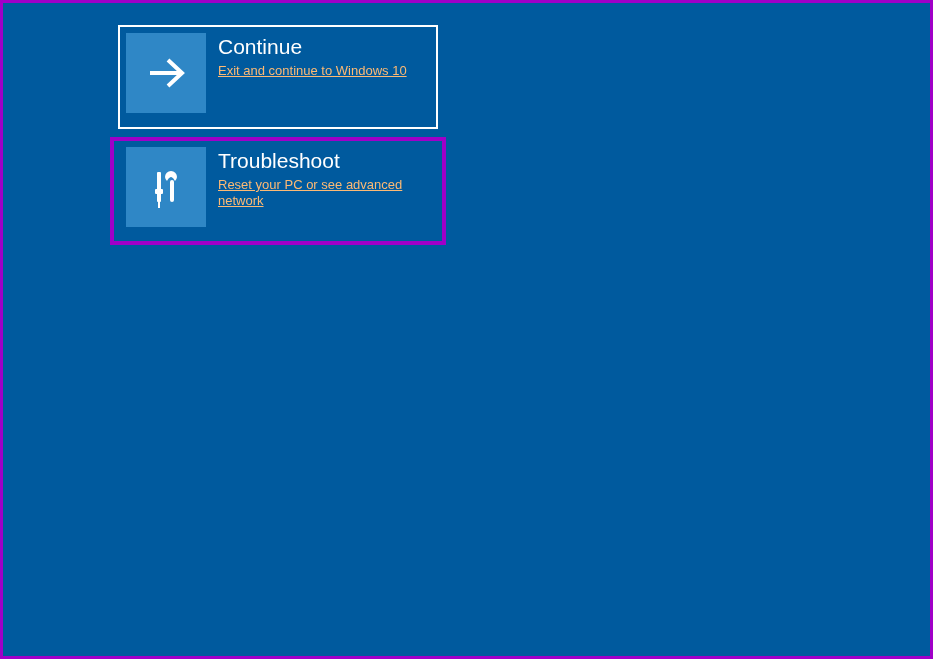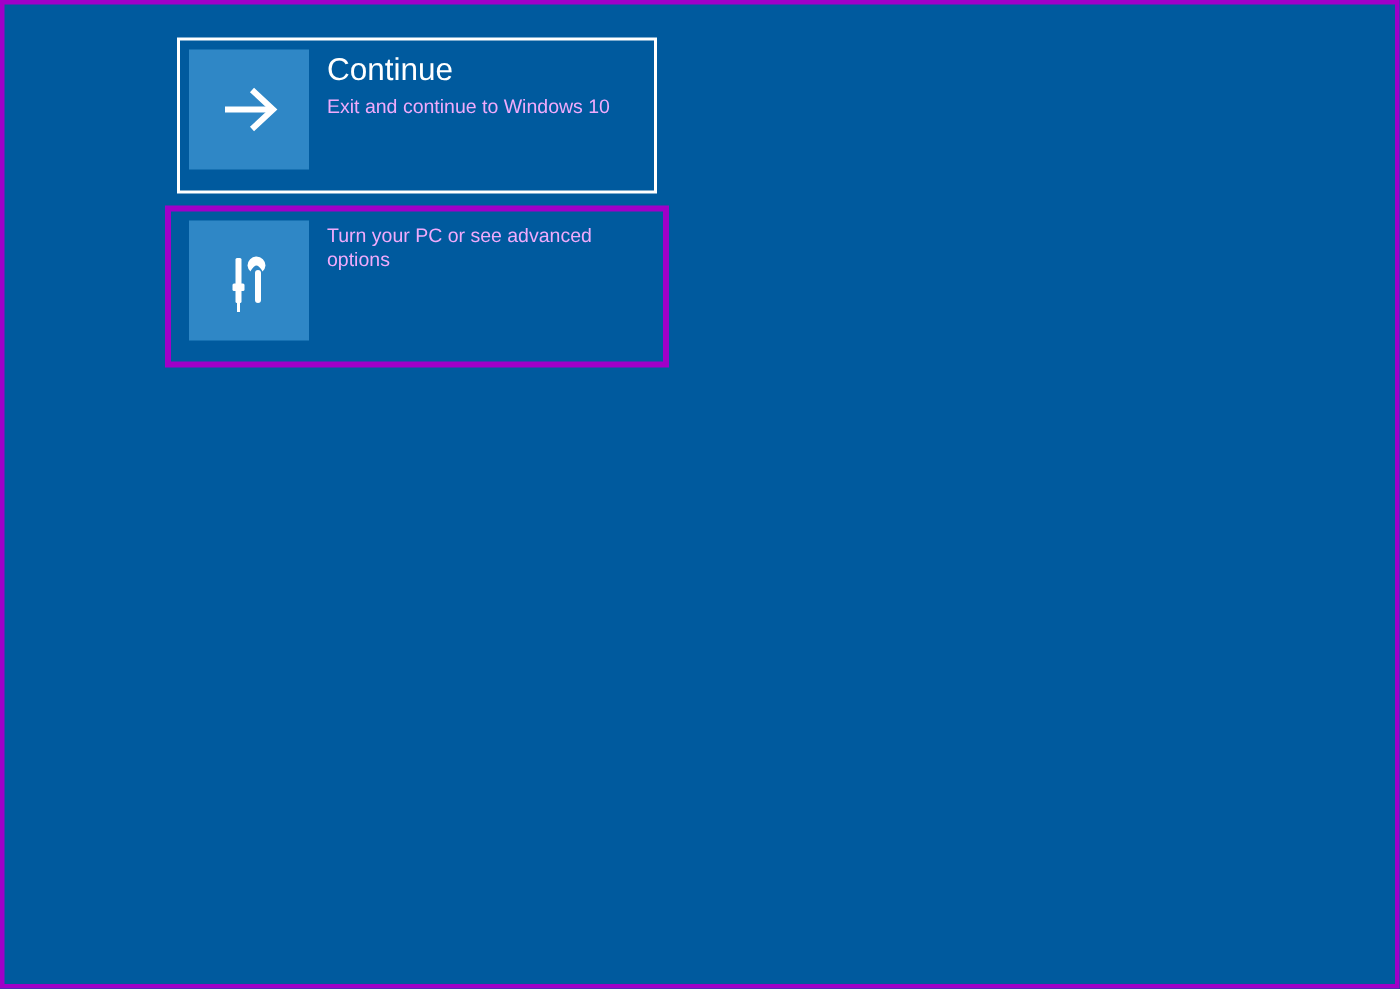--- a/index.html
+++ b/index.html
@@ -72,22 +72,23 @@
   .tile-title {
     font-size: 21px;
     font-weight: 300;
     line-height: 1.15;
     margin-bottom: 4px;
   }
   .tile-desc {
     font-size: 13px;
     font-weight: 400;
     line-height: 1.25;
-    color: #f0abfc;
+    color: #fdba74;
     max-width: 215px;
+    text-decoration: underline;
   }
 
   svg { display: block; }
 </style>
 </head>
 <body>
 
 <div class="screen">
 
 
@@ -119,21 +120,22 @@
               <rect x="16" y="10" width="4" height="30" rx="1"></rect>
               <rect x="14" y="27" width="8" height="5" rx="1"></rect>
               <rect x="17" y="40" width="2" height="6"></rect>
 
               <path d="M30 9 a6 6 0 0 1 6 6 a6 6 0 0 1 -2 4 l0 0 c0 0 -2 -4 -4 -4 c-2 0 -4 4 -4 4 a6 6 0 0 1 -2 -4 a6 6 0 0 1 6 -6 z"></path>
               <rect x="29" y="18" width="4" height="22" rx="2"></rect>
             </g>
           </svg>
         </div>
         <div class="tile-text">
-          <div class="tile-desc">Turn your PC or see advanced options</div>
+          <div class="tile-title">Troubleshoot</div>
+          <div class="tile-desc">Reset your PC or see advanced network</div>
         </div>
       </div>
 
     </div>
 
 
   </div>
 </div>
 
 </body></html>

